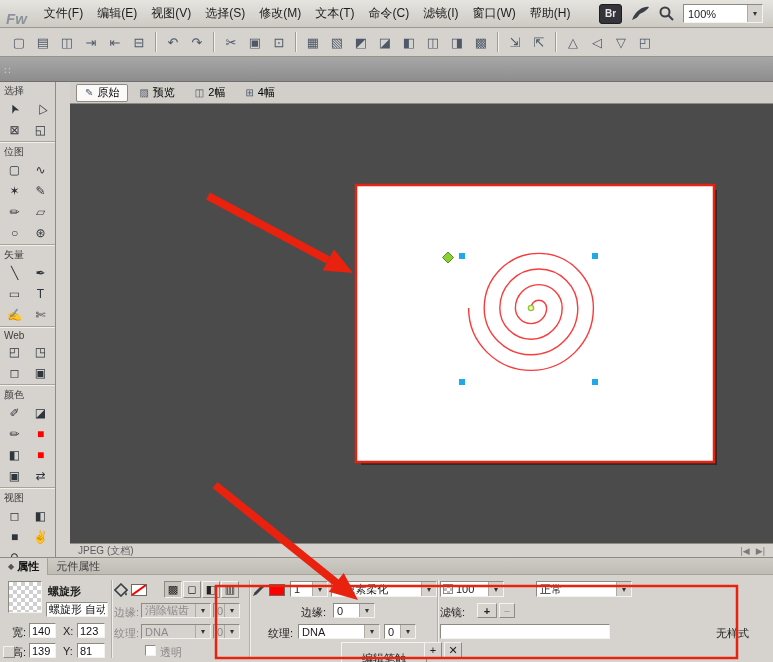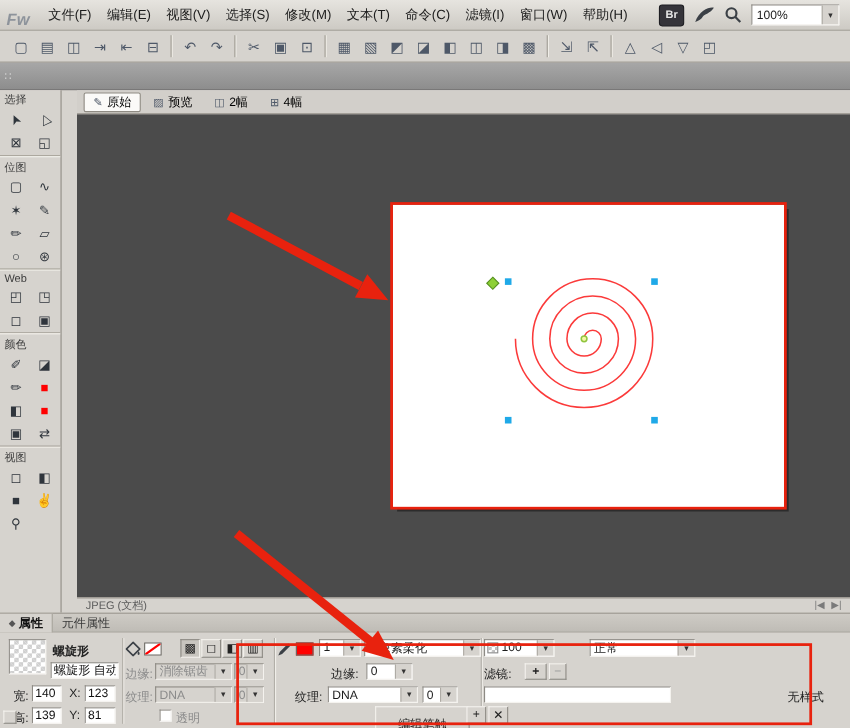--- a/index.html
+++ b/index.html
@@ -330,20 +330,44 @@
         </button>
         <button class="tool-btn" title="blur-tool">
           <span class="glyph">○</span>
         </button>
         <button class="tool-btn" title="rubber-stamp-tool">
           <span class="glyph">⊛</span>
         </button>
       </div>
   </div>
   <div class="tool-section">
+    <div class="tool-label">矢量</div>
+    <div class="tool-grid">
+
+    <button class="tool-btn" title="line-tool">
+          <span class="glyph">╲</span>
+        </button>
+        <button class="tool-btn" title="pen-tool">
+          <span class="glyph">✒</span>
+        </button>
+        <button class="tool-btn" title="rectangle-tool">
+          <span class="glyph">▭</span>
+        </button>
+        <button class="tool-btn" title="text-tool">
+          <span class="glyph">T</span>
+        </button>
+        <button class="tool-btn" title="freeform-tool">
+          <span class="glyph">✍</span>
+        </button>
+        <button class="tool-btn" title="knife-tool">
+          <span class="glyph">✄</span>
+        </button>
+      </div>
+  </div>
+  <div class="tool-section">
     <div class="tool-label">Web</div>
     <div class="tool-grid">
 
     <button class="tool-btn" title="hotspot-tool">
           <span class="glyph">◰</span>
         </button>
         <button class="tool-btn" title="slice-tool">
           <span class="glyph">◳</span>
         </button>
         <button class="tool-btn" title="hide-slices-tool">

